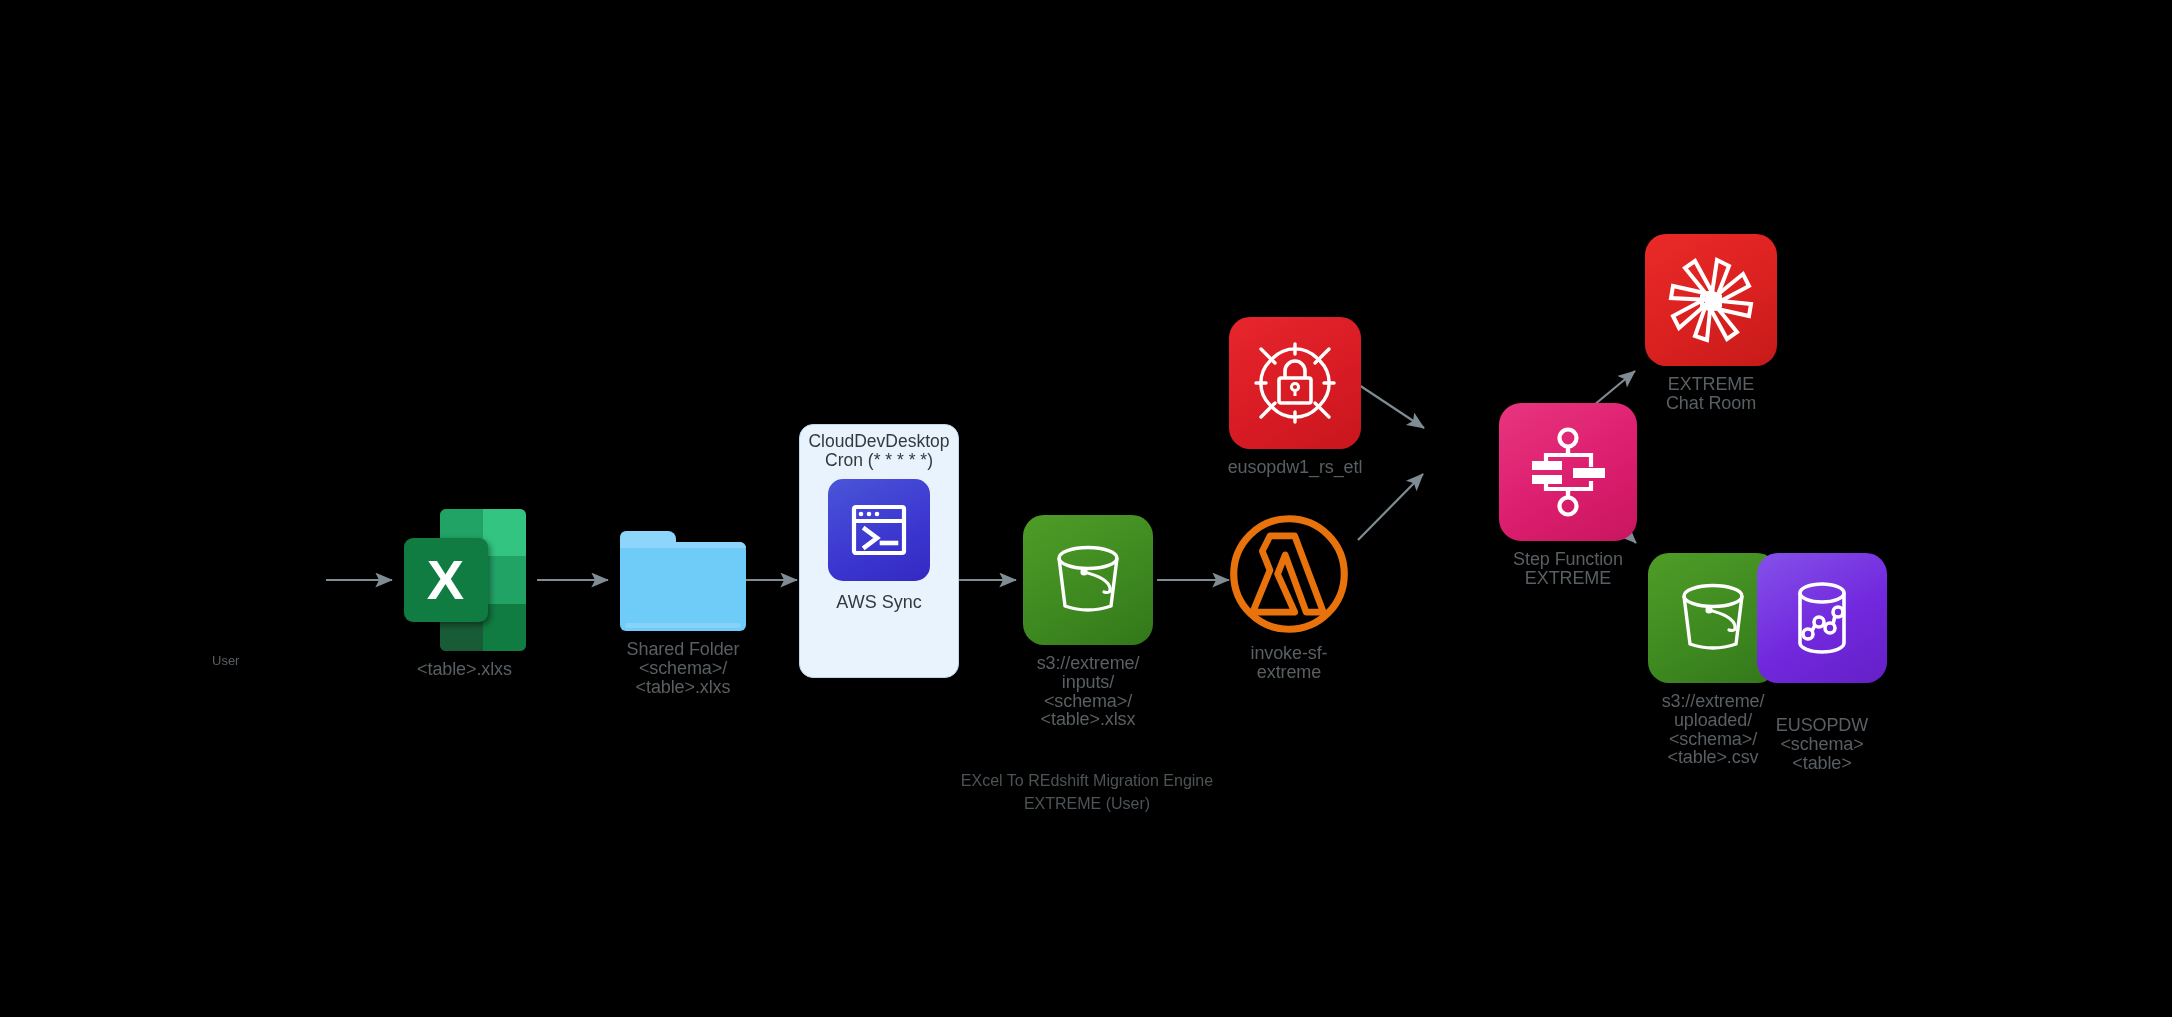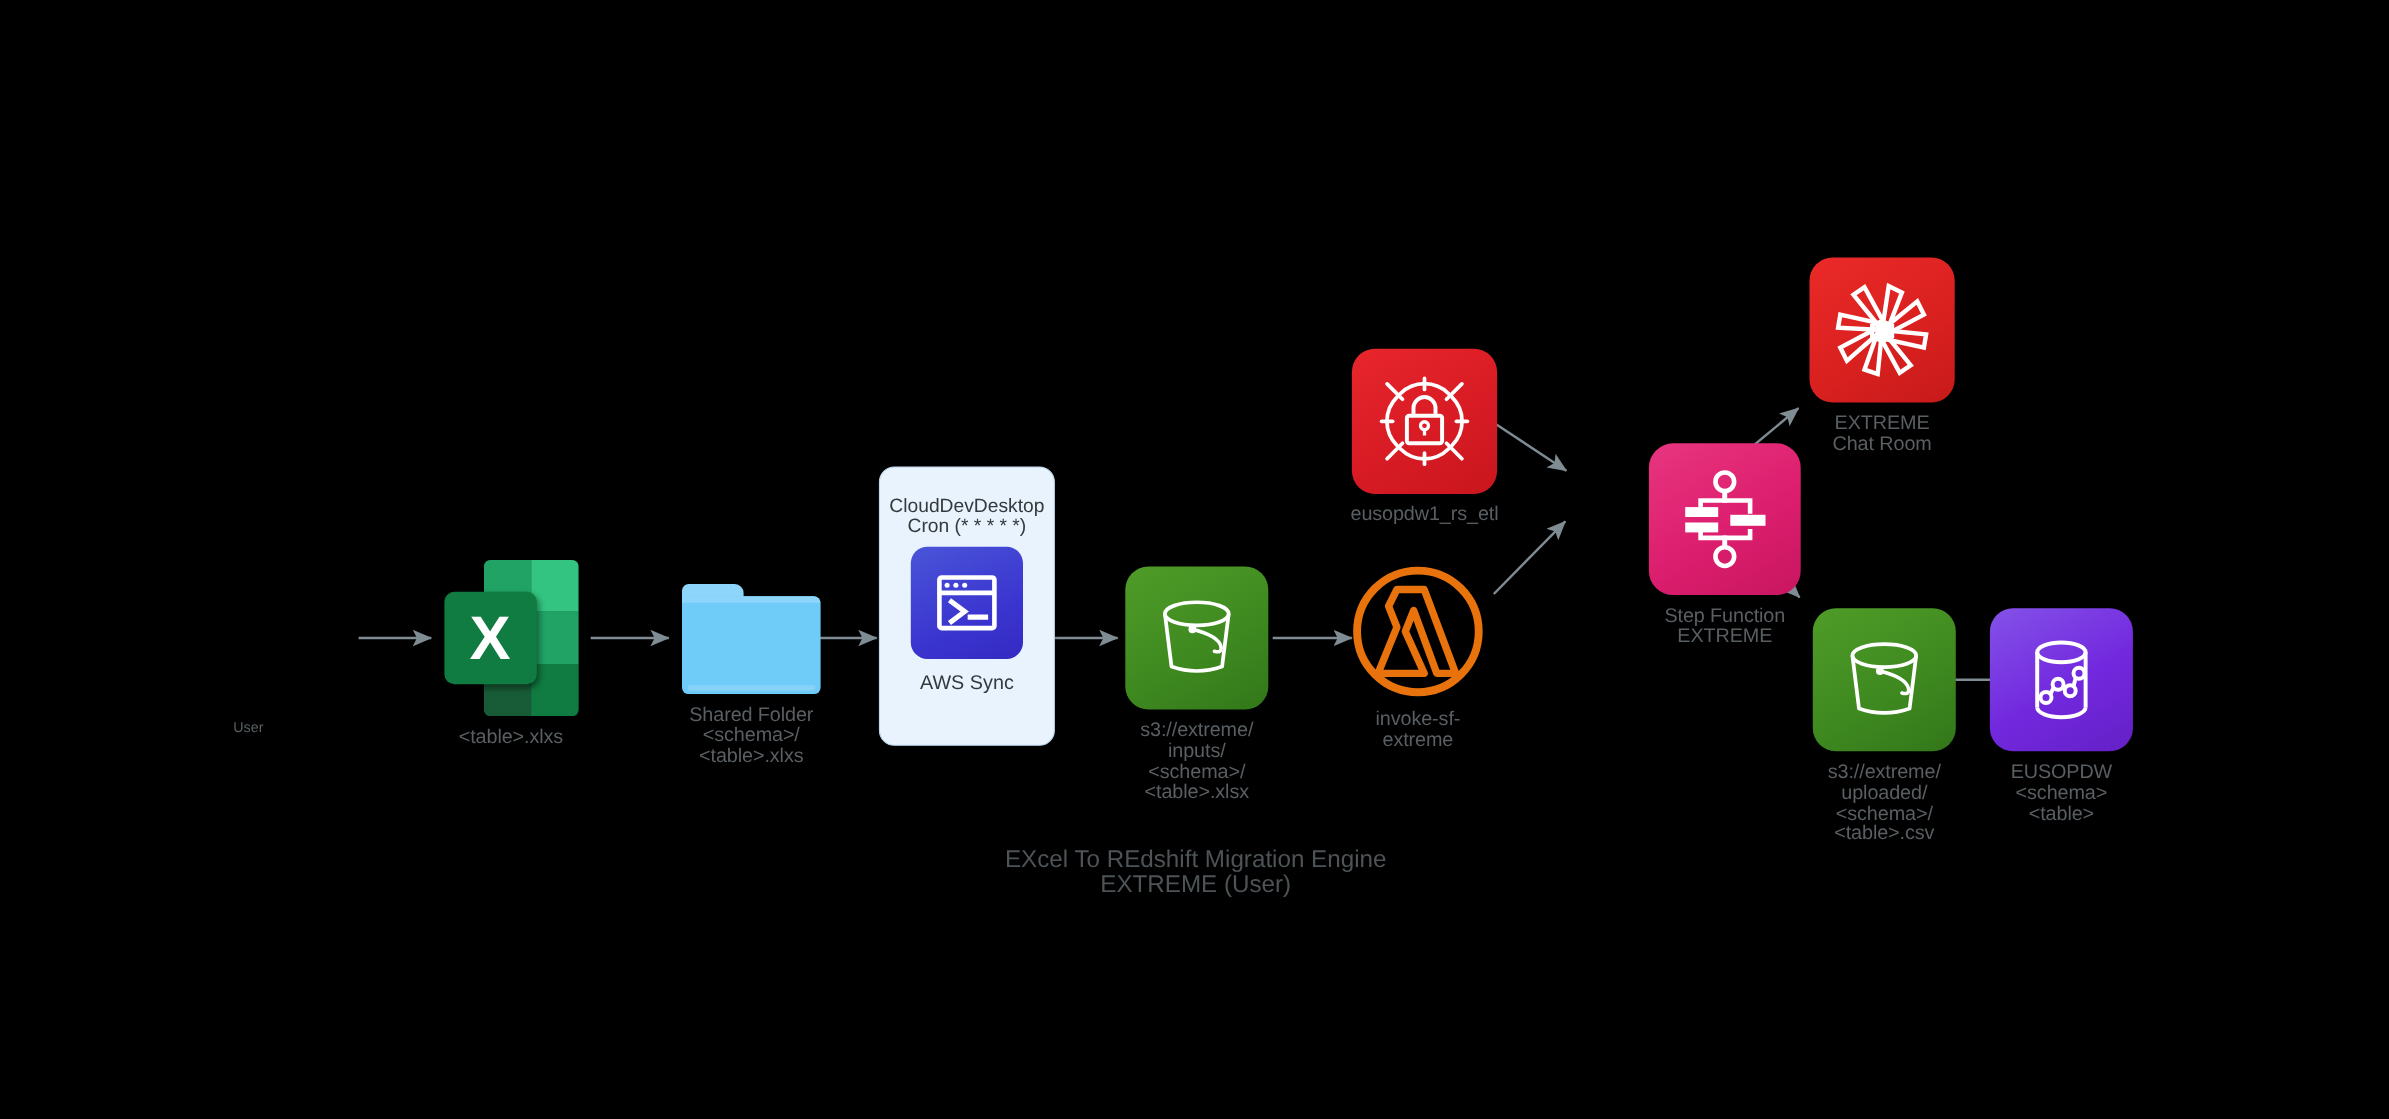--- a/index.html
+++ b/index.html
@@ -152,34 +152,34 @@
     align-items: center;
     box-sizing: border-box;
     box-shadow: 0 1px 3px rgba(0,0,0,0.25);
   }
   .group-title {
     color: #34393d;
     font-size: 17.5px;
     line-height: 18.5px;
     text-align: center;
     white-space: pre-line;
-    margin-top: 25px;
+    margin-top: 7px;
   }
   .group-sub {
     color: #34393d;
     font-size: 18px;
     line-height: 20px;
     text-align: center;
     margin-top: 11px;
   }
 
   .caption {
     position: absolute;
     color: #4d5356;
-    font-size: 22px;
+    font-size: 16px;
     line-height: 23px;
     text-align: center;
     white-space: pre-line;
     width: 500px;
   }
 
   svg.edges {
     position: absolute;
     left: 0; top: 0;
     width: 2172px;
@@ -365,21 +365,21 @@
         <path d="M40,36 Q64,42 66,52 Q67,58 60,56" fill="none" stroke="#ffffff" stroke-width="3.2" stroke-linecap="round"></path>
         <circle cx="40" cy="36" r="3.6" fill="#ffffff"></circle>
       </svg>
     </div>
     <div class="node-label">s3://extreme/
 uploaded/
 &lt;schema&gt;/
 &lt;table&gt;.csv</div>
   </div>
 
-  <div class="node" style="left:1804px; top:553px; width:140px;">
+  <div class="node" style="left:1752px; top:553px; width:140px;gap:24px;">
     <div class="tile tile-redshift" style="width:130px;height:130px;border-radius:21px;">
       <svg width="88" height="88" viewBox="0 0 88 88">
         <g fill="none" stroke="#ffffff" stroke-width="3.6">
           <ellipse cx="44" cy="19" rx="22" ry="9"></ellipse>
           <path d="M22,19 L22,69"></path>
           <path d="M66,19 L66,69"></path>
           <path d="M22,69 A22,9 0 0 0 66,69"></path>
           <circle cx="30" cy="60" r="5"></circle>
           <circle cx="41" cy="48" r="5"></circle>
           <circle cx="52" cy="54" r="5"></circle>

